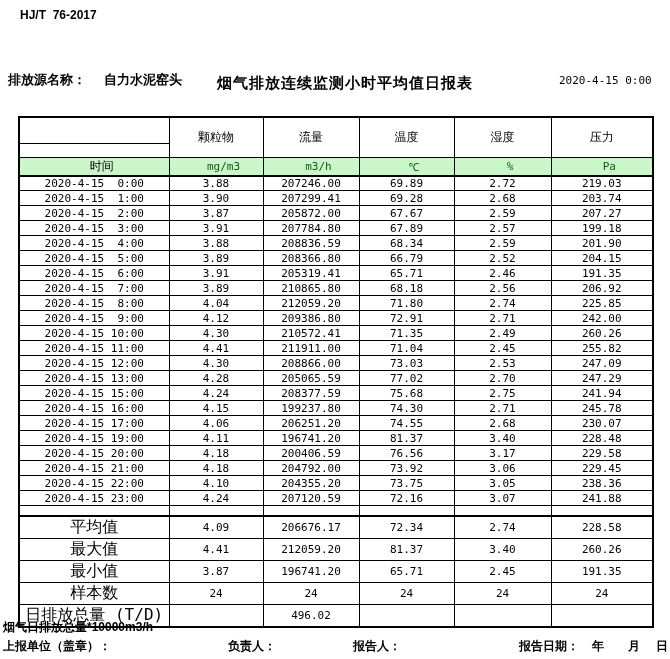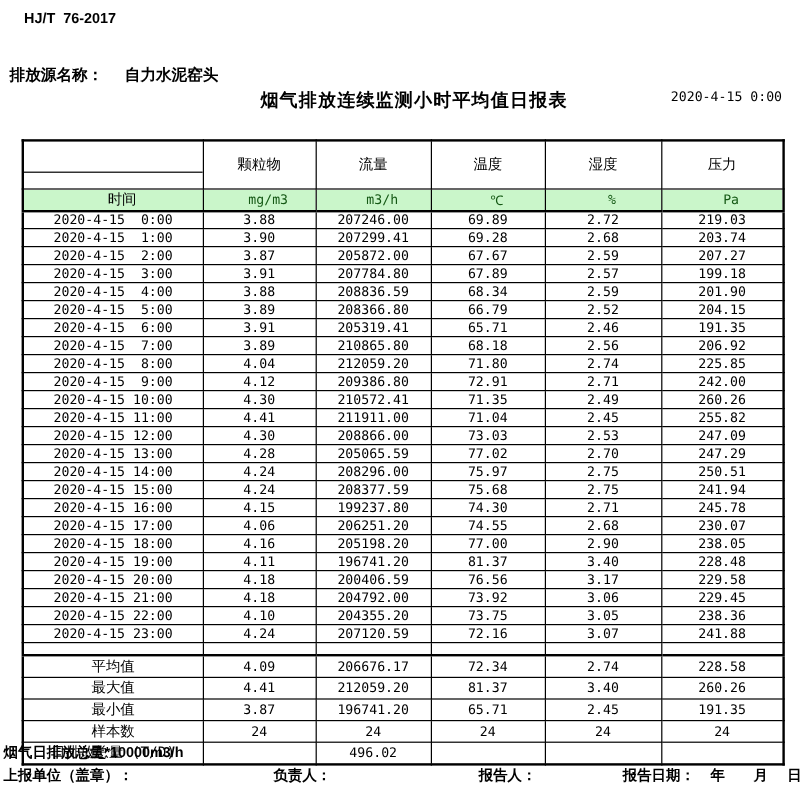--- a/index.html
+++ b/index.html
@@ -19,21 +19,21 @@
     font-family:"Liberation Sans",sans-serif;
     font-weight:bold;font-size:12px;white-space:pre;text-align:center;
   }
   .title{
     position:absolute;left:20px;top:31px;width:650px;
     text-align:center;
     font-family:"Liberation Sans",sans-serif;
     font-weight:bold;font-size:15px;letter-spacing:1px;margin-top:43px;
   }
   .source-row{
-    position:absolute;left:8px;top:54px;width:654px;
+    position:absolute;left:8px;top:71px;width:654px;
     font-family:"Liberation Sans",sans-serif;
     font-weight:bold;font-size:13px;
   }
   .source-name{margin-left:18px;}
   .report-datetime{
     position:absolute;left:559px;top:74px;
     font-weight:normal;font-size:11px;white-space:pre;
     font-family:"DejaVu Sans Mono",monospace;
   }
   table.report{
@@ -57,35 +57,35 @@
     background:var(--green-bg);
     border-bottom:2px solid var(--line);
     padding-left:15px;
   }
   tr.unit-row th{font-size:12px;color:#000;}
   tr.unit-row td{color:var(--unit-green);font-size:11px;}
   tbody.data-body tr{height:15px;}
   tr.spacer-row{height:10px;}
   tbody.summary-body tr{height:14px;}
   tbody.summary-body tr:first-child td{border-top:2px solid var(--line);}
-  tbody.summary-body td.sum-label{font-size:12px;}
+  tbody.summary-body td.sum-label{font-size:16px;}
   .footnote{
     position:absolute;left:3px;top:619px;
     font-family:"Liberation Sans",sans-serif;
     font-weight:bold;font-size:12px;
   }
   .signature-line{
     position:absolute;left:0;top:638px;width:670px;height:16px;
     font-family:"Liberation Sans",sans-serif;
     font-weight:bold;font-size:12px;
   }
   .signature-line span{position:absolute;top:0;white-space:pre;}
   .sig-unit{left:3px;}
   .sig-manager{left:228px;}
-  .sig-reporter{left:353px;margin-left:46px;}
+  .sig-reporter{left:353px;}
   .sig-datelabel{left:483px;margin-left:36px;}
   .sig-year{left:592px;}
   .sig-month{left:628px;}
   .sig-day{left:656px;}
 </style>
 </head>
 <body>
 
 <div class="std-no">HJ/T  76-2017</div>
 
@@ -231,28 +231,20 @@
       </tr>
       <tr>
         <td>2020-4-15 13:00</td>
         <td>4.28</td>
         <td>205065.59</td>
         <td>77.02</td>
         <td>2.70</td>
         <td>247.29</td>
       </tr>
       <tr>
-        <td>2020-4-15 14:00</td>
-        <td>4.24</td>
-        <td>208296.00</td>
-        <td>75.97</td>
-        <td>2.75</td>
-        <td>250.51</td>
-      </tr>
-      <tr>
         <td>2020-4-15 15:00</td>
         <td>4.24</td>
         <td>208377.59</td>
         <td>75.68</td>
         <td>2.75</td>
         <td>241.94</td>
       </tr>
       <tr>
         <td>2020-4-15 16:00</td>
         <td>4.15</td>
@@ -261,28 +253,20 @@
         <td>2.71</td>
         <td>245.78</td>
       </tr>
       <tr>
         <td>2020-4-15 17:00</td>
         <td>4.06</td>
         <td>206251.20</td>
         <td>74.55</td>
         <td>2.68</td>
         <td>230.07</td>
-      </tr>
-      <tr>
-        <td>2020-4-15 18:00</td>
-        <td>4.16</td>
-        <td>205198.20</td>
-        <td>77.00</td>
-        <td>2.90</td>
-        <td>238.05</td>
       </tr>
       <tr>
         <td>2020-4-15 19:00</td>
         <td>4.11</td>
         <td>196741.20</td>
         <td>81.37</td>
         <td>3.40</td>
         <td>228.48</td>
       </tr>
       <tr>

